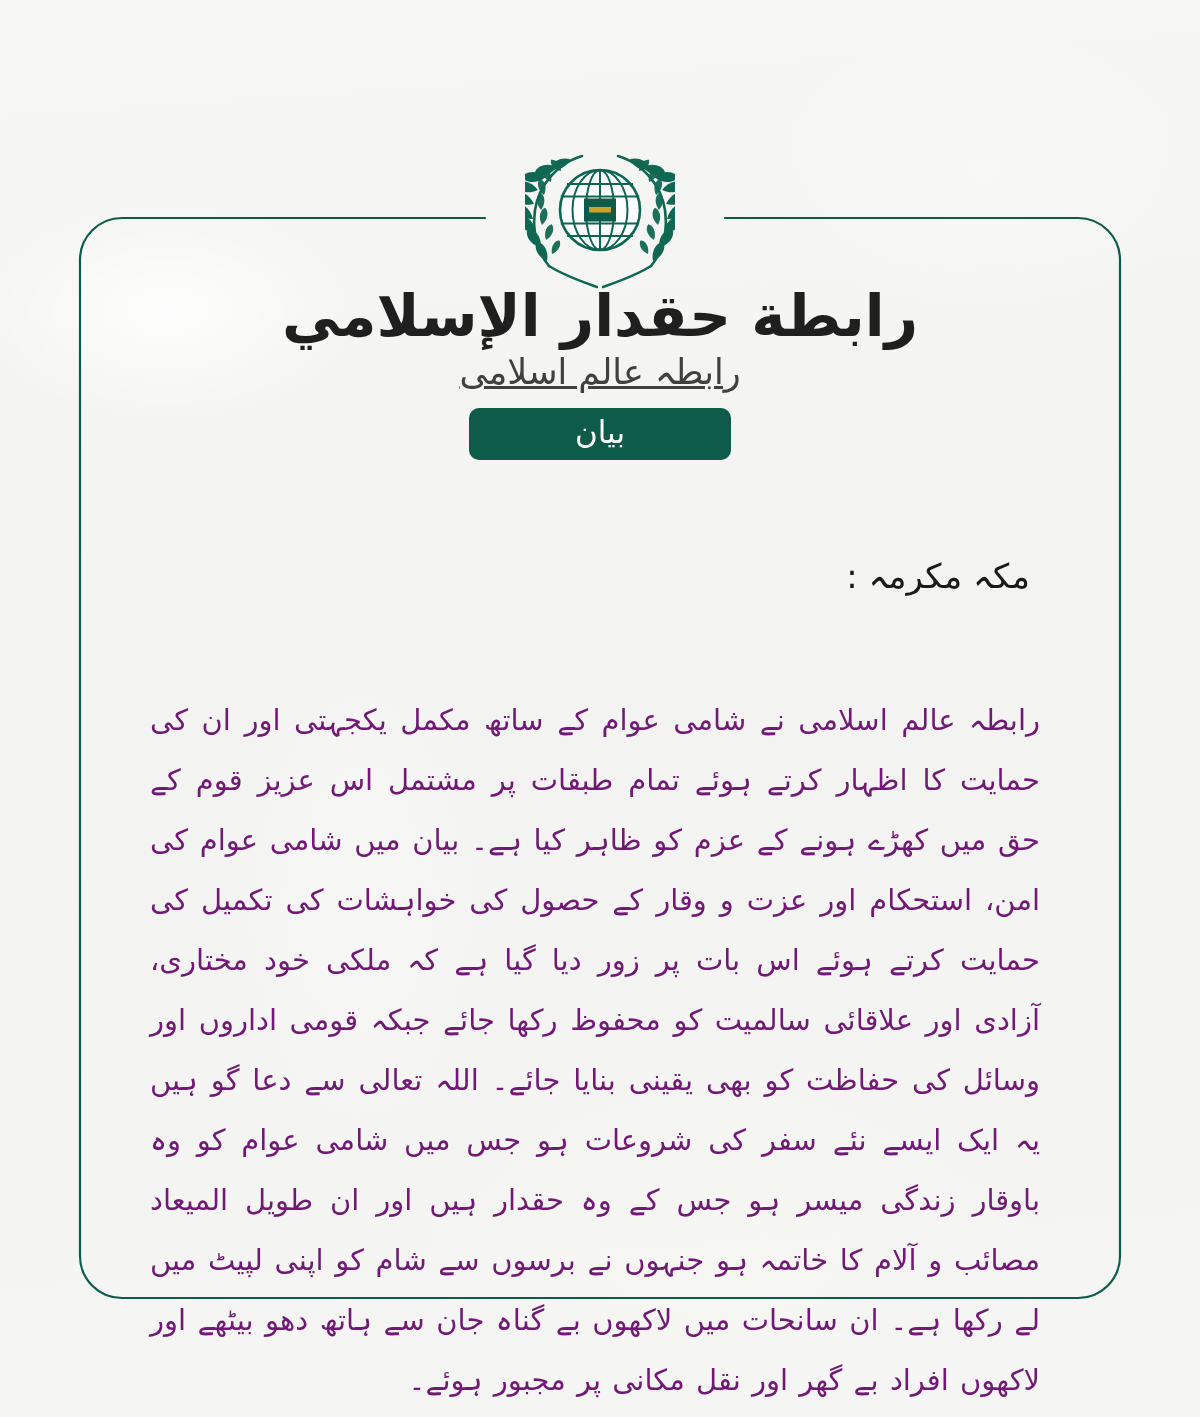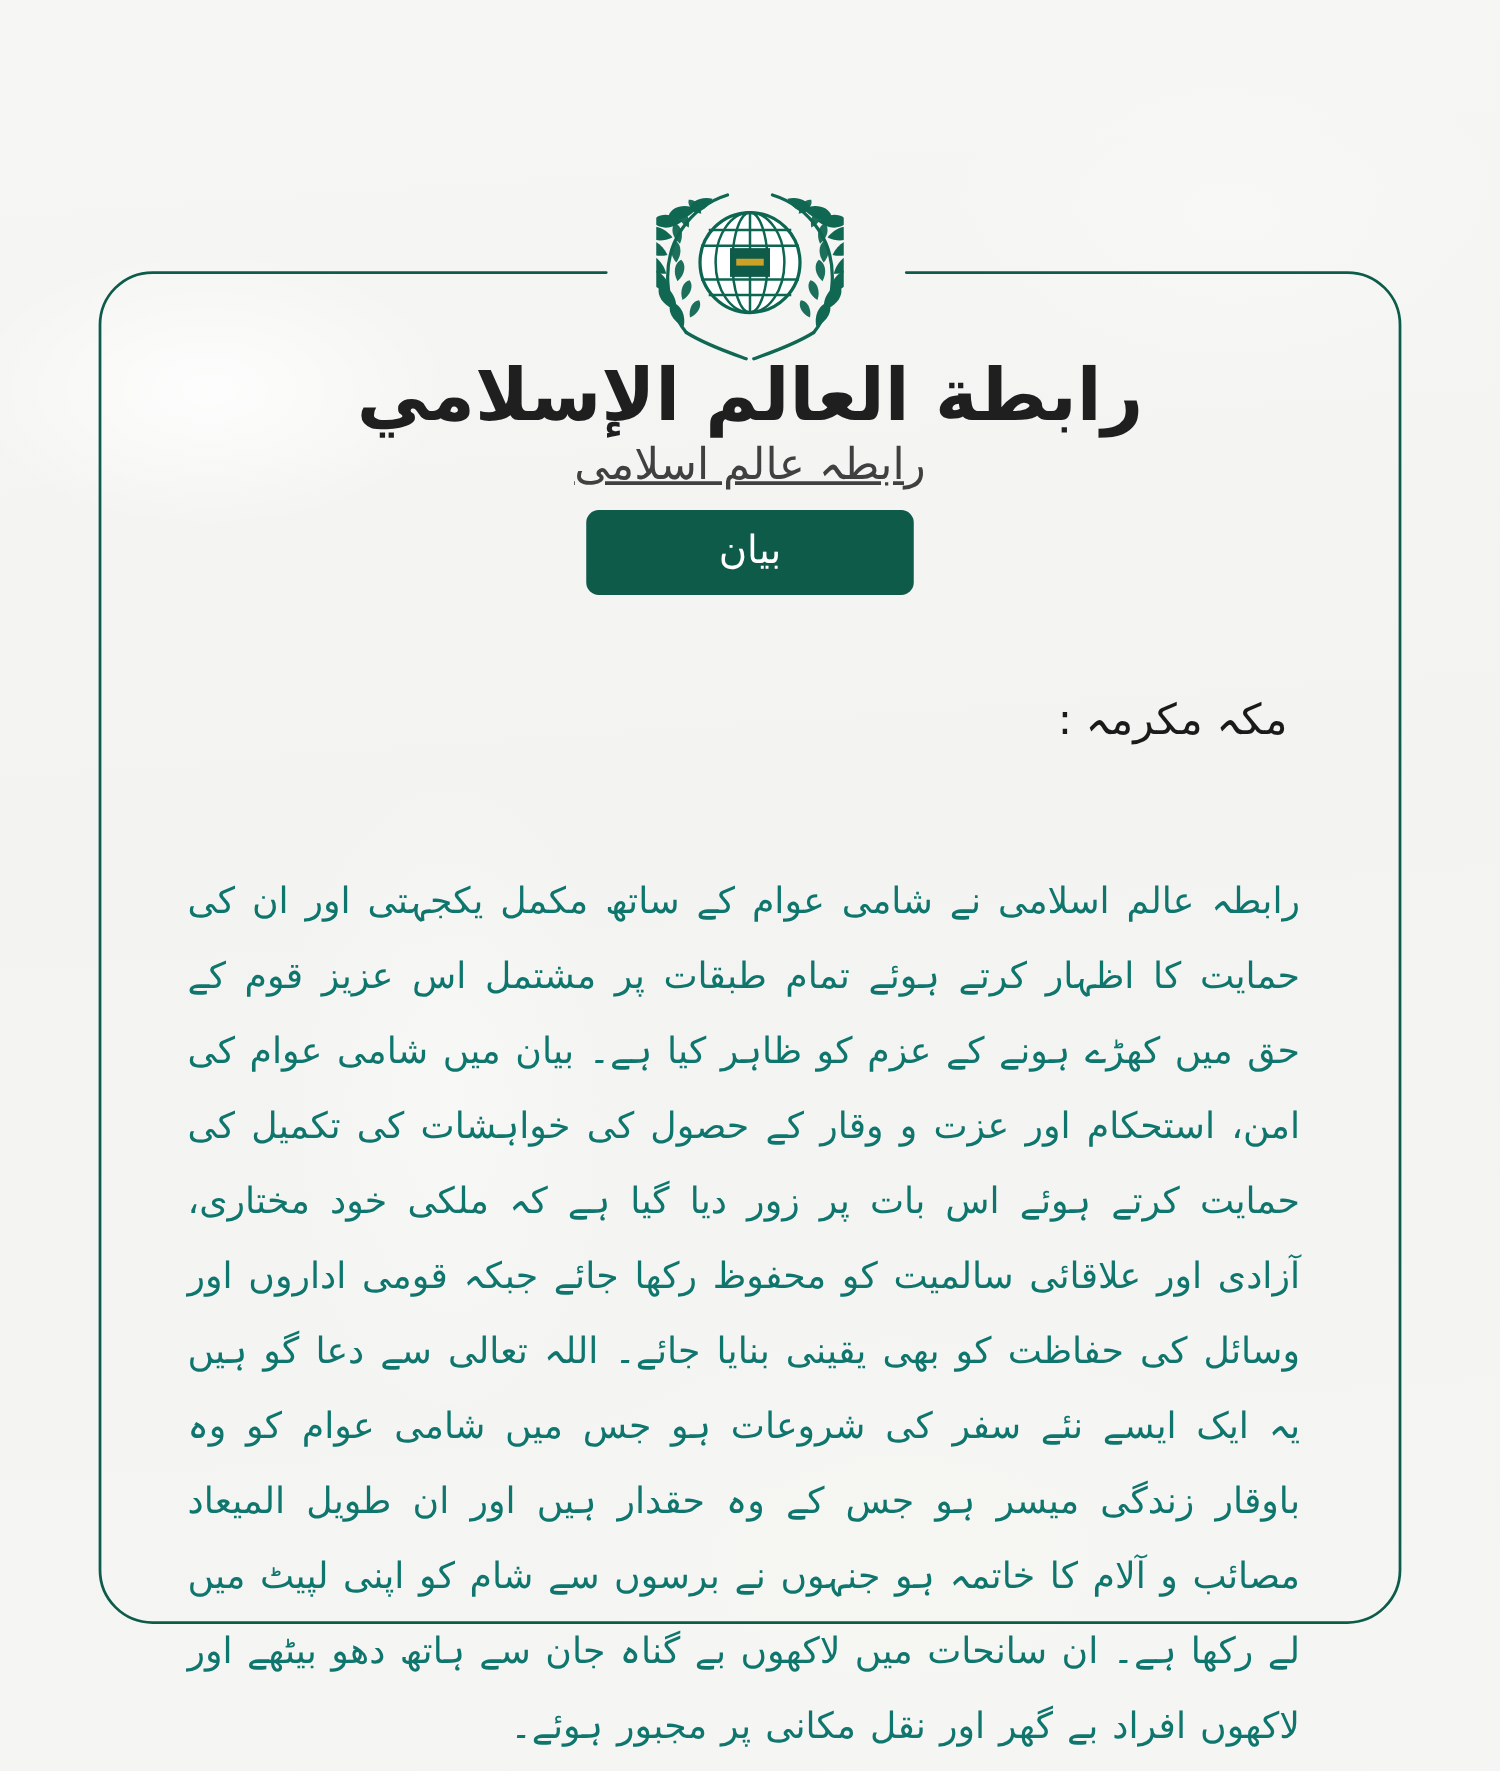--- a/index.html
+++ b/index.html
@@ -90,21 +90,21 @@
     text-decoration: underline;
   }
 
   
   .badge {
     position: absolute;
     left: 50%;
     transform: translateX(-50%);
     top: 408px;
     width: 262px;
-    height: 68px;
+    height: 52px;
     background: #0f5b49;
     border-radius: 10px;
     display: flex;
     align-items: center;
     justify-content: center;
   }
   .badge-label {
     color: #ffffff;
     font-size: 31px;
     line-height: 1;
@@ -128,21 +128,21 @@
 
   
   .body-copy {
     position: absolute;
     top: 690px;
     right: 160px;
     left: 150px;
     direction: rtl;
     text-align: justify;
     text-align-last: right;
-    color: #0f766e;
+    color: #701a75;
     font-size: 29px;
     line-height: 60px;
     font-weight: 400;
     word-spacing: 2px;
   }
   .body-copy p {
     margin: 0;
   }
 </style>
 </head>
@@ -236,21 +236,21 @@
         <ellipse rx="27.5" ry="40"></ellipse>
       </g>
 
       <rect x="-16" y="-11.5" width="32" height="23" fill="#0f5b49"></rect>
       <rect x="-11" y="-3" width="22" height="5.5" fill="#c9a227"></rect>
     </g>
   </svg>
 </div>
 
 <div class="wordmark">
-  <div class="wordmark-ar">رابطة العالم الإسلامي</div>
+  <div class="wordmark-ar">رابطة حقدار الإسلامي</div>
   <div class="wordmark-ur">رابطہ عالم اسلامی</div>
 </div>
 
 <div class="badge">
   <span class="badge-label">بیان</span>
 </div>
 
 <div class="dateline">مکہ مکرمہ :</div>
 
 <div class="body-copy">

